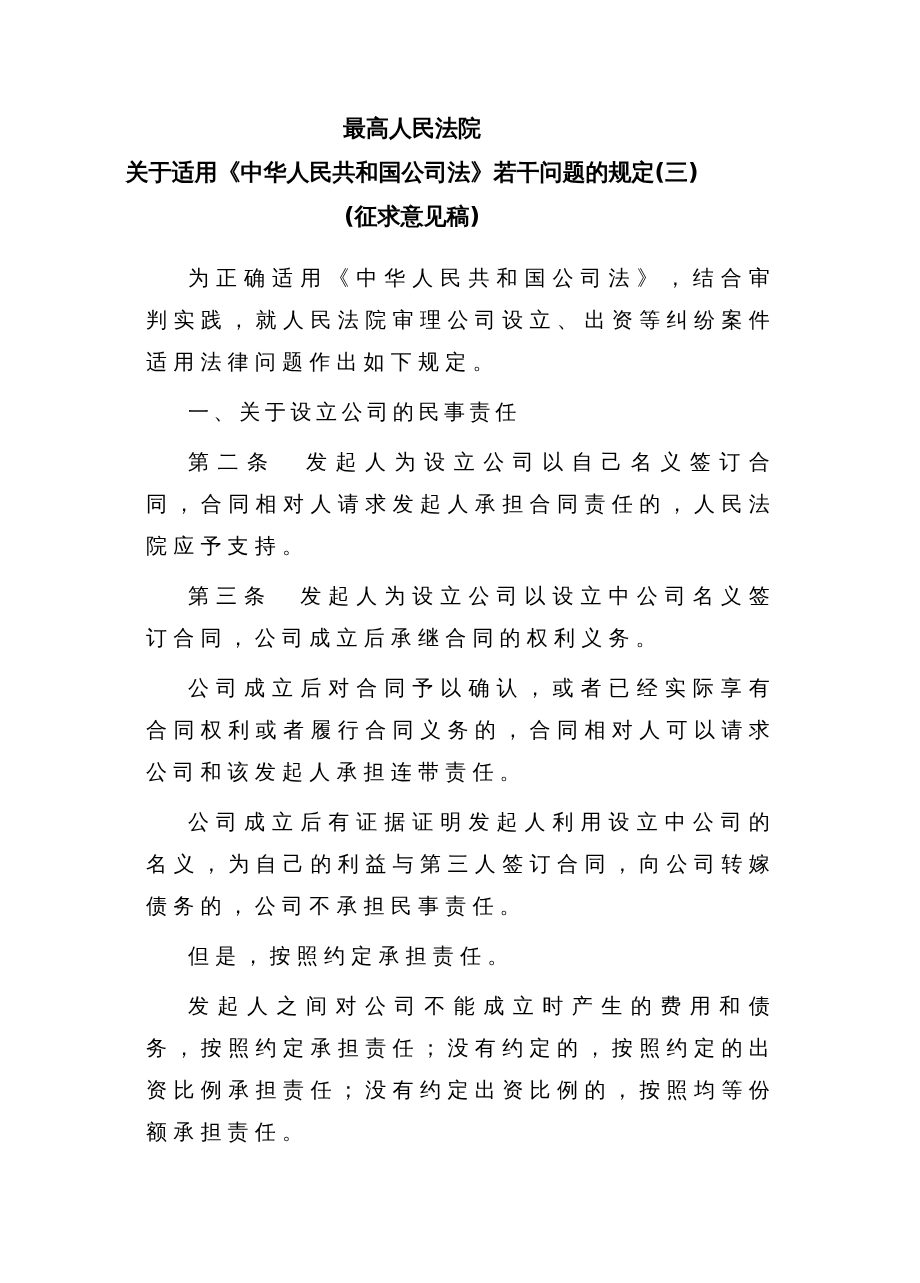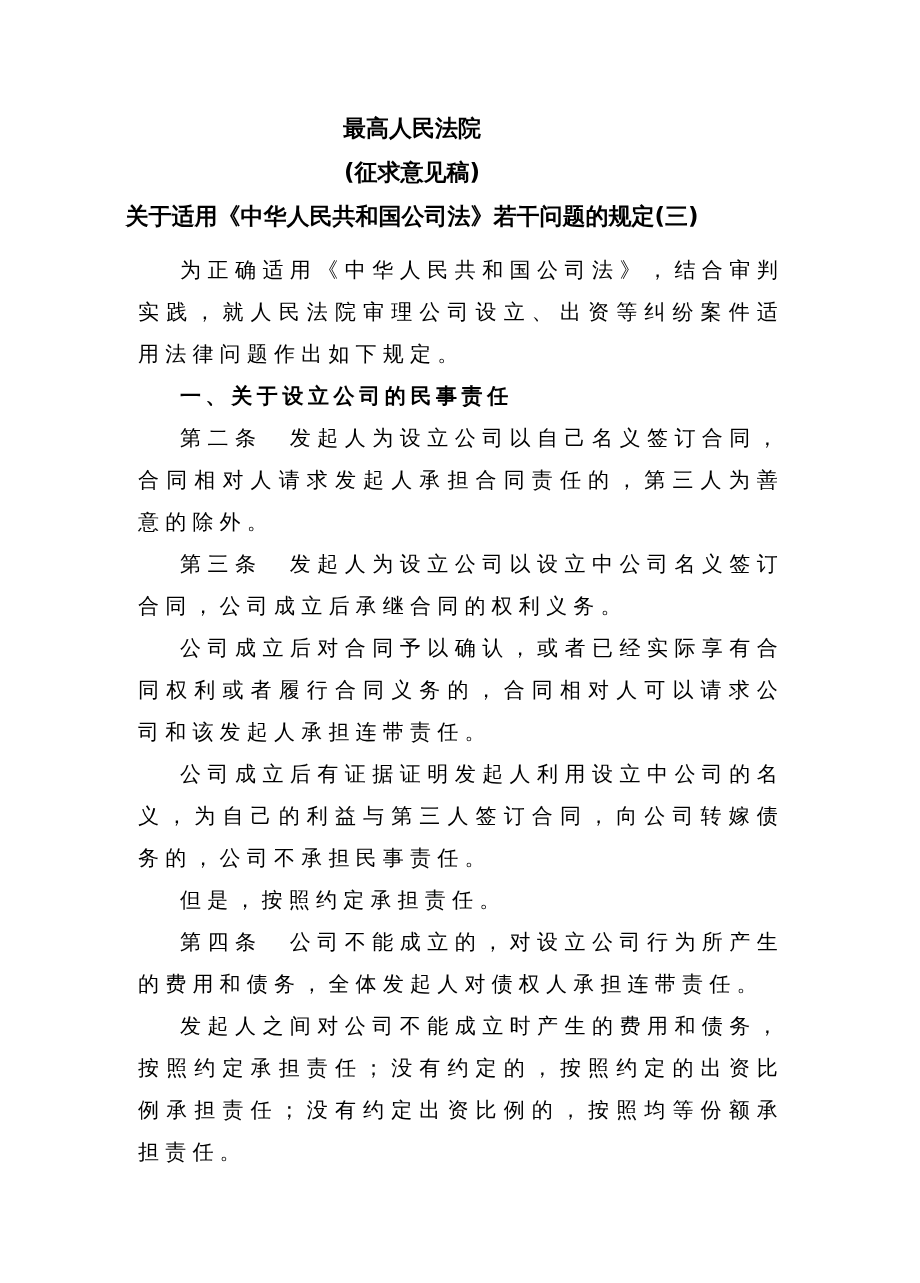--- a/index.html
+++ b/index.html
@@ -7,41 +7,40 @@
   .page { position: absolute; left: 0; top: 0; width: 920px; height: 1283px; background: #fff; }
   .titles { position: absolute; left: 0; top: 106px; width: 824px; text-align: center; }
   .title-line {
     font-family: "DejaVu Sans", "Liberation Sans", sans-serif;
     font-weight: bold; font-size: 23px; line-height: 44px; height: 44px;
     letter-spacing: 0px; white-space: nowrap;
   }
   .body-text { position: absolute; left: 138px; top: 249px; width: 646px; }
   .para {
     font-family: "DejaVu Serif", "Liberation Serif", serif;
-    font-size: 21px; line-height: 42px; margin: 0;
+    font-size: 21px; line-height: 42px; margin: 8px;
     text-indent: 42px; letter-spacing: 6.2px; text-align: justify;
     word-break: break-all;
   }
-  .para.heading { font-family: "DejaVu Sans", "Liberation Sans", sans-serif; font-weight: bold; letter-spacing: 4.6px; }
+  .para.heading { font-family: "DejaVu Sans", "Liberation Sans", sans-serif; font-weight: normal; letter-spacing: 4.6px; }
 </style>
 </head>
 <body>
 
 <div class="page">
   <div class="titles">
     <div class="title-line">最高人民法院</div>
+    <div class="title-line">关于适用《中华人民共和国公司法》若干问题的规定(三)</div>
     <div class="title-line">(征求意见稿)</div>
-    <div class="title-line">关于适用《中华人民共和国公司法》若干问题的规定(三)</div>
   </div>
 
   <div class="body-text">
     <p class="para">为正确适用《中华人民共和国公司法》，结合审判实践，就人民法院审理公司设立、出资等纠纷案件适用法律问题作出如下规定。</p>
     <p class="para heading">一、关于设立公司的民事责任</p>
-    <p class="para">第二条　发起人为设立公司以自己名义签订合同，合同相对人请求发起人承担合同责任的，第三人为善意的除外。</p>
+    <p class="para">第二条　发起人为设立公司以自己名义签订合同，合同相对人请求发起人承担合同责任的，人民法院应予支持。</p>
     <p class="para">第三条　发起人为设立公司以设立中公司名义签订合同，公司成立后承继合同的权利义务。</p>
     <p class="para">公司成立后对合同予以确认，或者已经实际享有合同权利或者履行合同义务的，合同相对人可以请求公司和该发起人承担连带责任。</p>
     <p class="para">公司成立后有证据证明发起人利用设立中公司的名义，为自己的利益与第三人签订合同，向公司转嫁债务的，公司不承担民事责任。</p>
     <p class="para">但是，按照约定承担责任。</p>
-    <p class="para">第四条　公司不能成立的，对设立公司行为所产生的费用和债务，全体发起人对债权人承担连带责任。</p>
     <p class="para">发起人之间对公司不能成立时产生的费用和债务，按照约定承担责任；没有约定的，按照约定的出资比例承担责任；没有约定出资比例的，按照均等份额承担责任。</p>
 
   </div>
 </div>
 
 </body></html>

